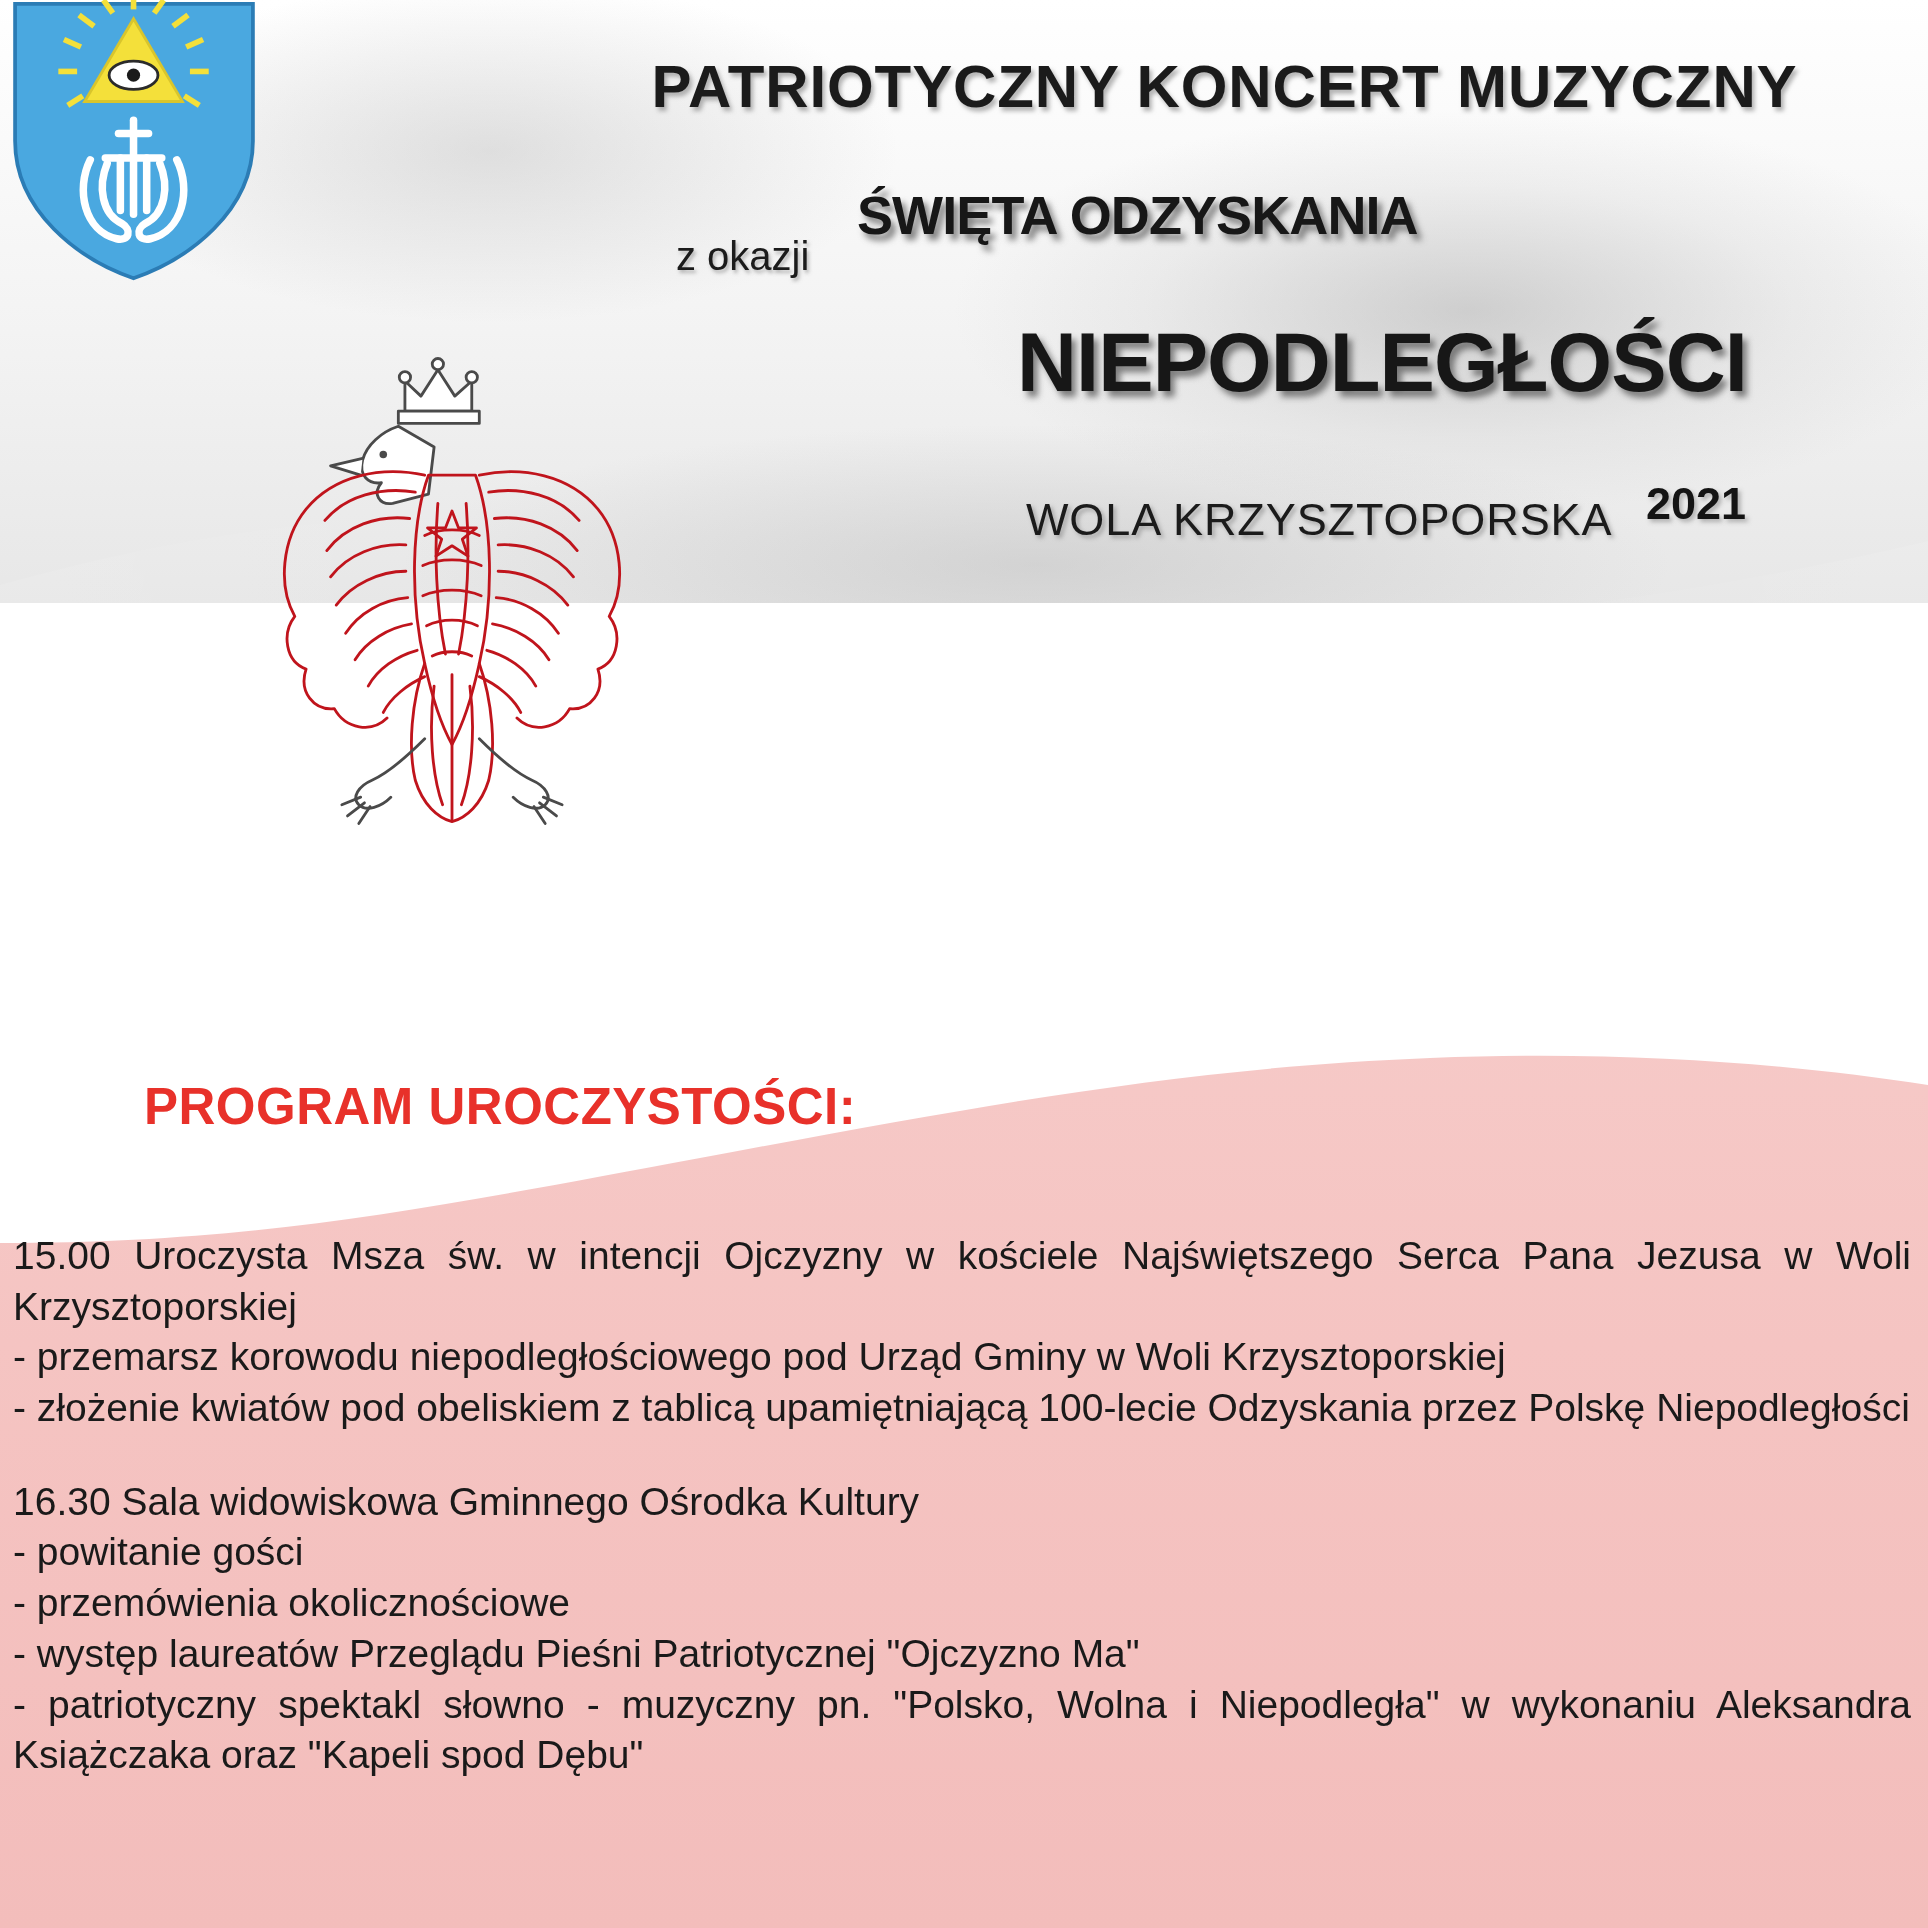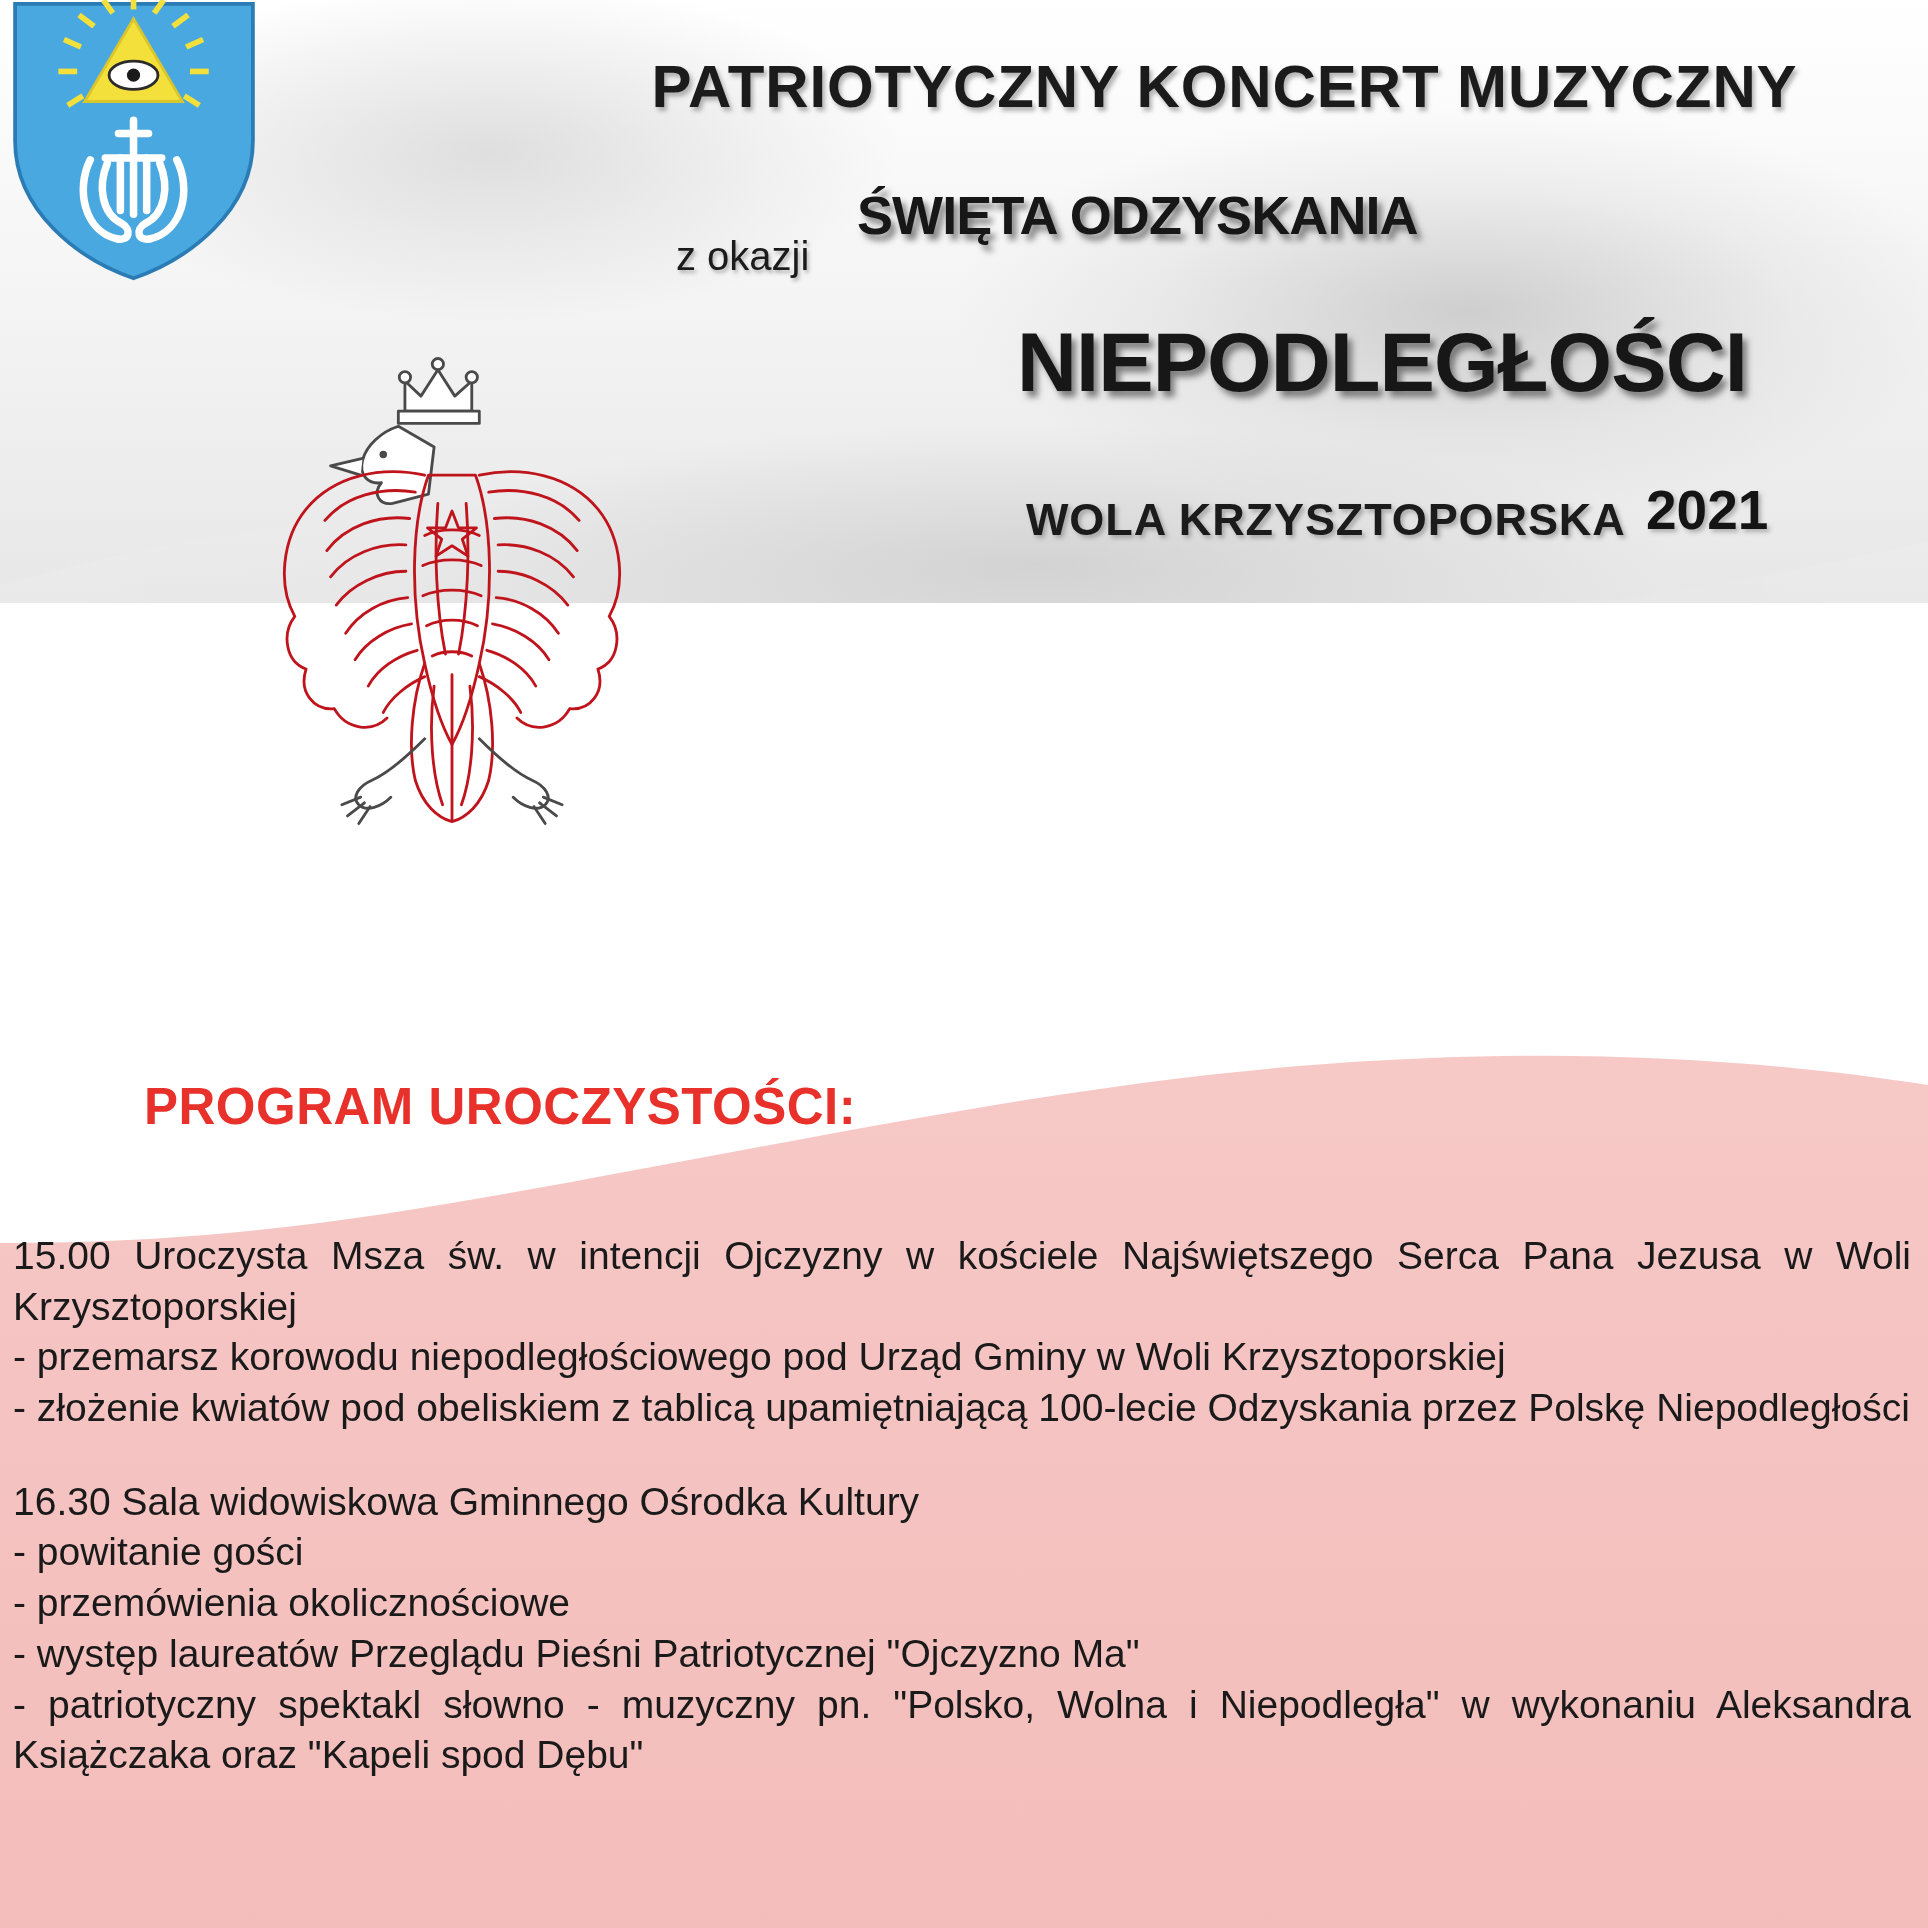--- a/index.html
+++ b/index.html
@@ -130,31 +130,31 @@
     letter-spacing: -0.9px;
     color: #171717;
     text-shadow: 4.7px 5.6px 6.6px rgba(90,90,90,0.75);
     white-space: nowrap;
   }
   .hdr-place {
     position: absolute;
     left: 1026px;
     top: 494px;
     font-size: 45px;
-    font-weight: bold;
+    font-weight: normal;
     letter-spacing: 0.9px;
     color: #1b1b1b;
     text-shadow: 2.8px 2.8px 4.7px rgba(120,120,120,0.55);
     white-space: nowrap;
   }
   .hdr-year {
     position: absolute;
     left: 1646px;
     top: 478px;
-    font-size: 55px;
+    font-size: 45px;
     font-weight: bold;
     color: #141414;
     text-shadow: 2.8px 2.8px 4.7px rgba(120,120,120,0.5);
   }
 
   
   .date-big {
     position: absolute;
     left: 1012px;
     top: 648px;

